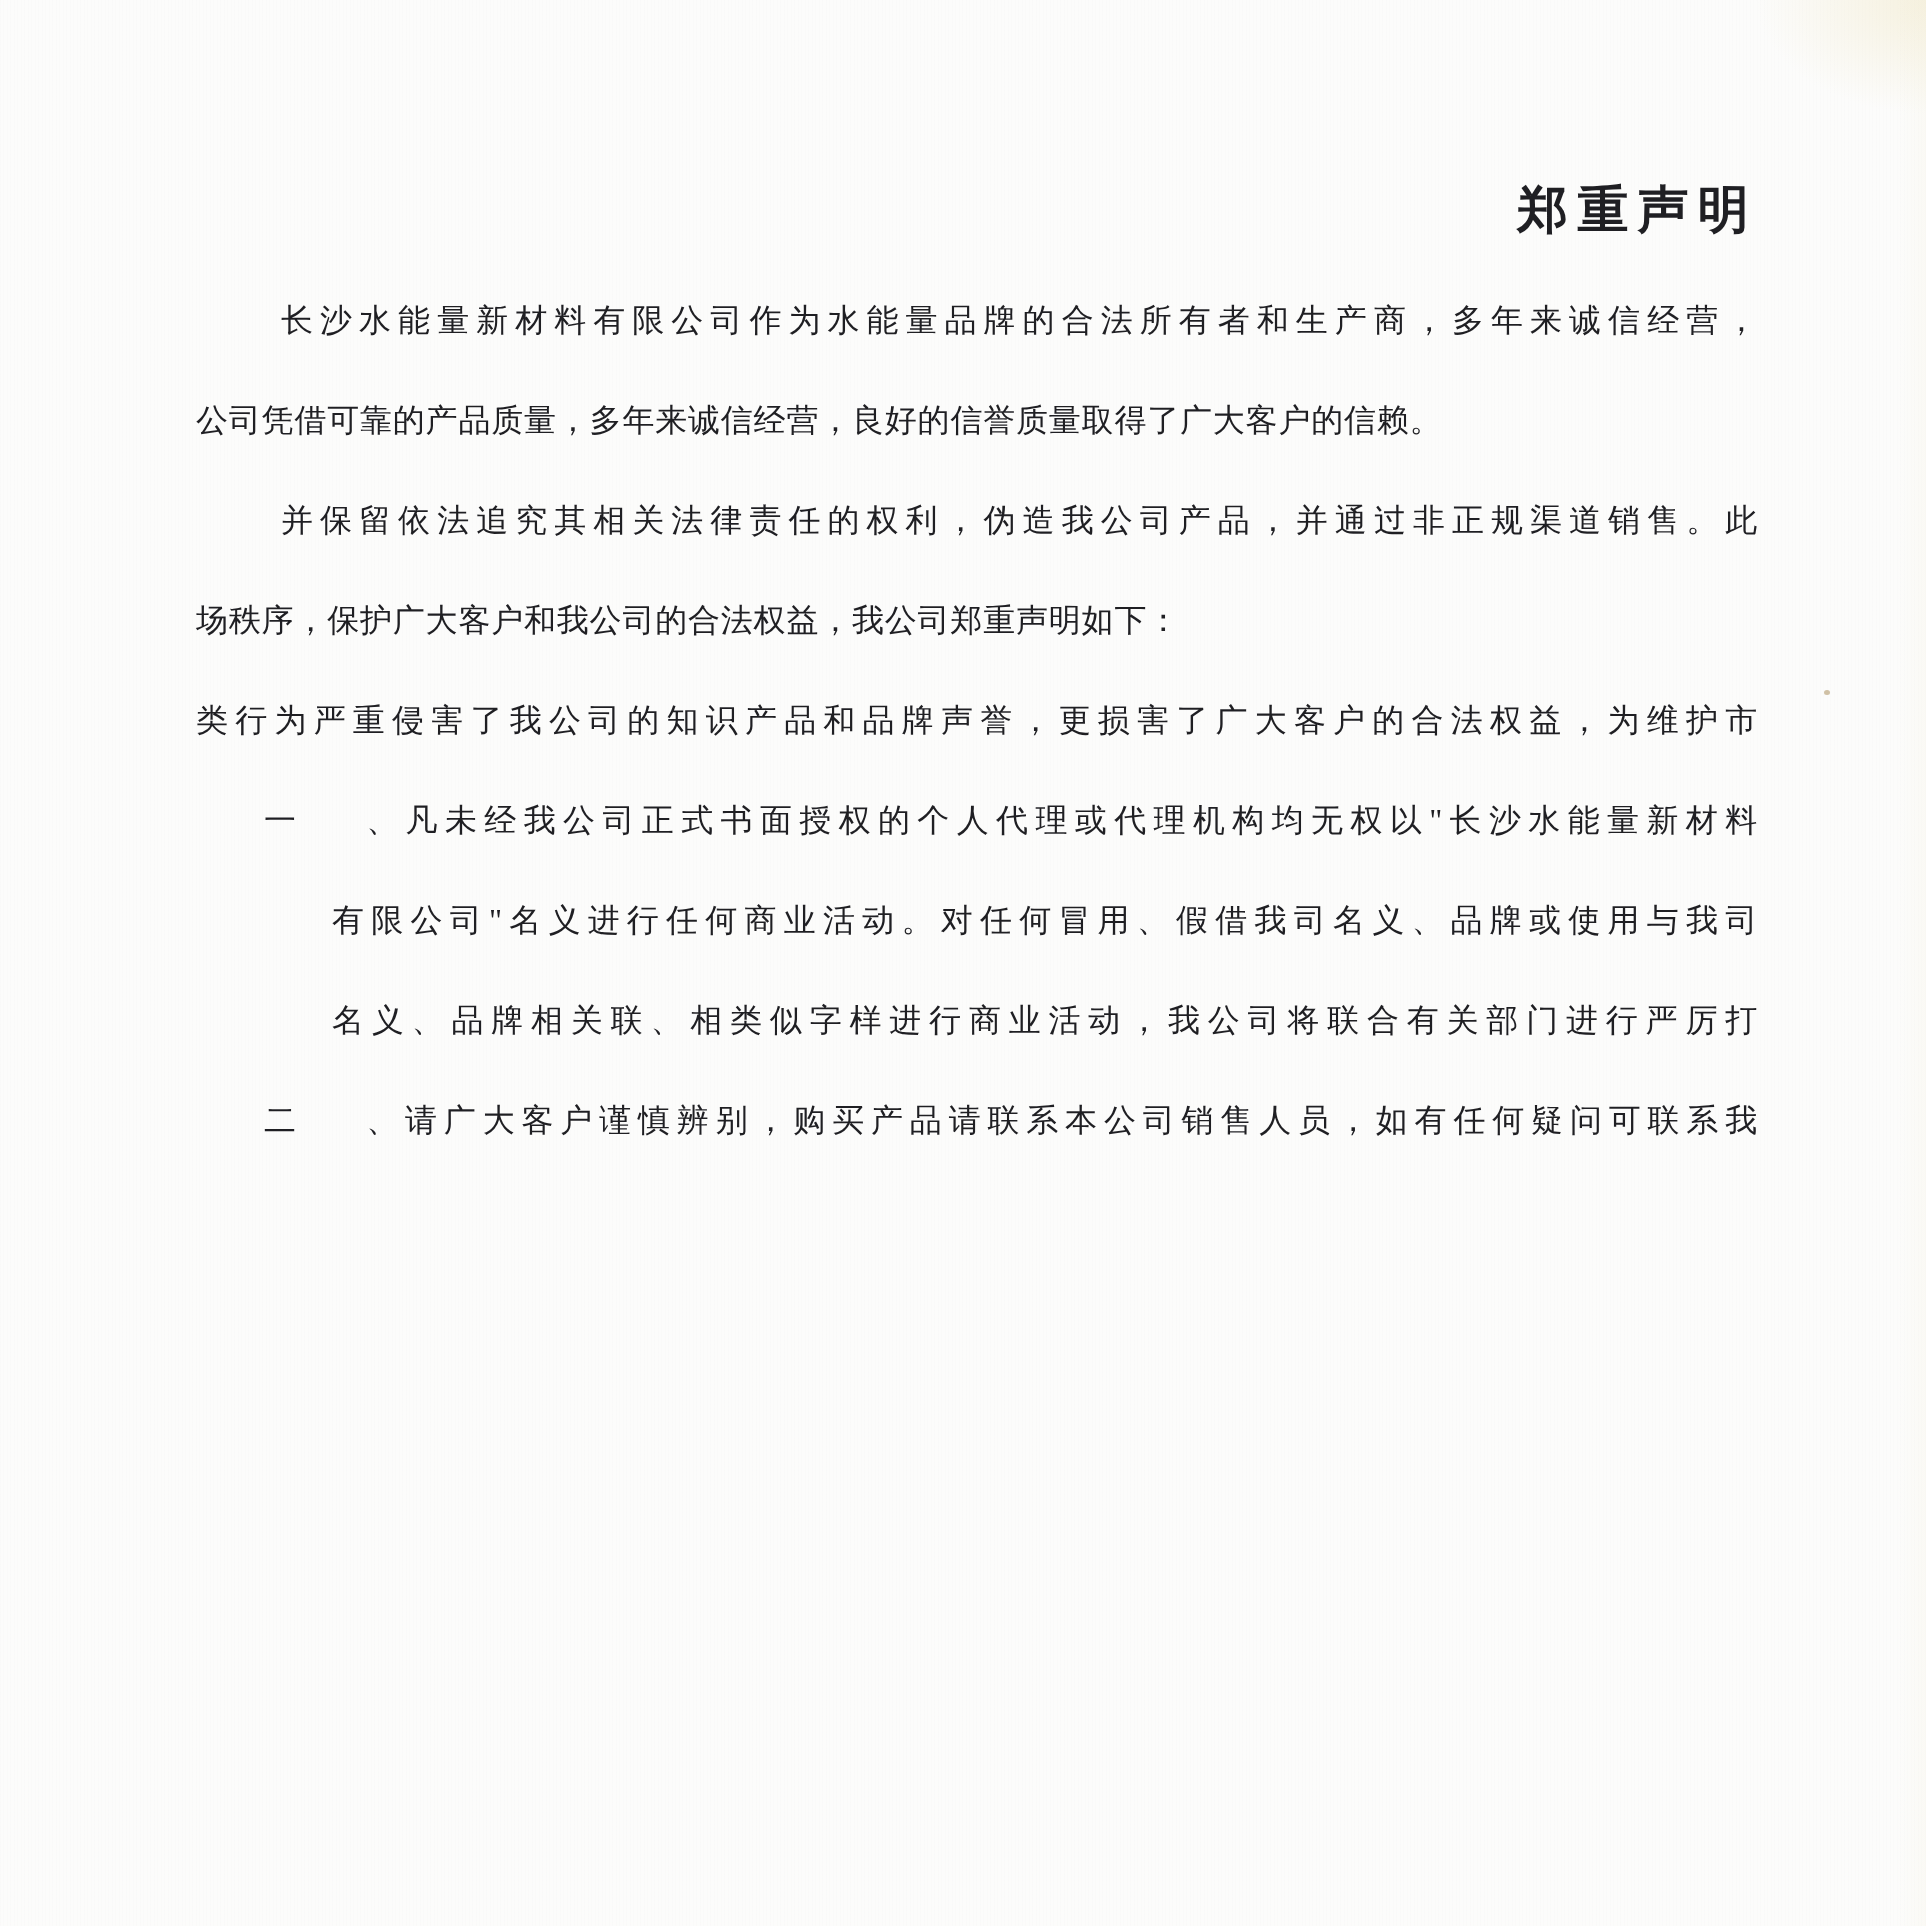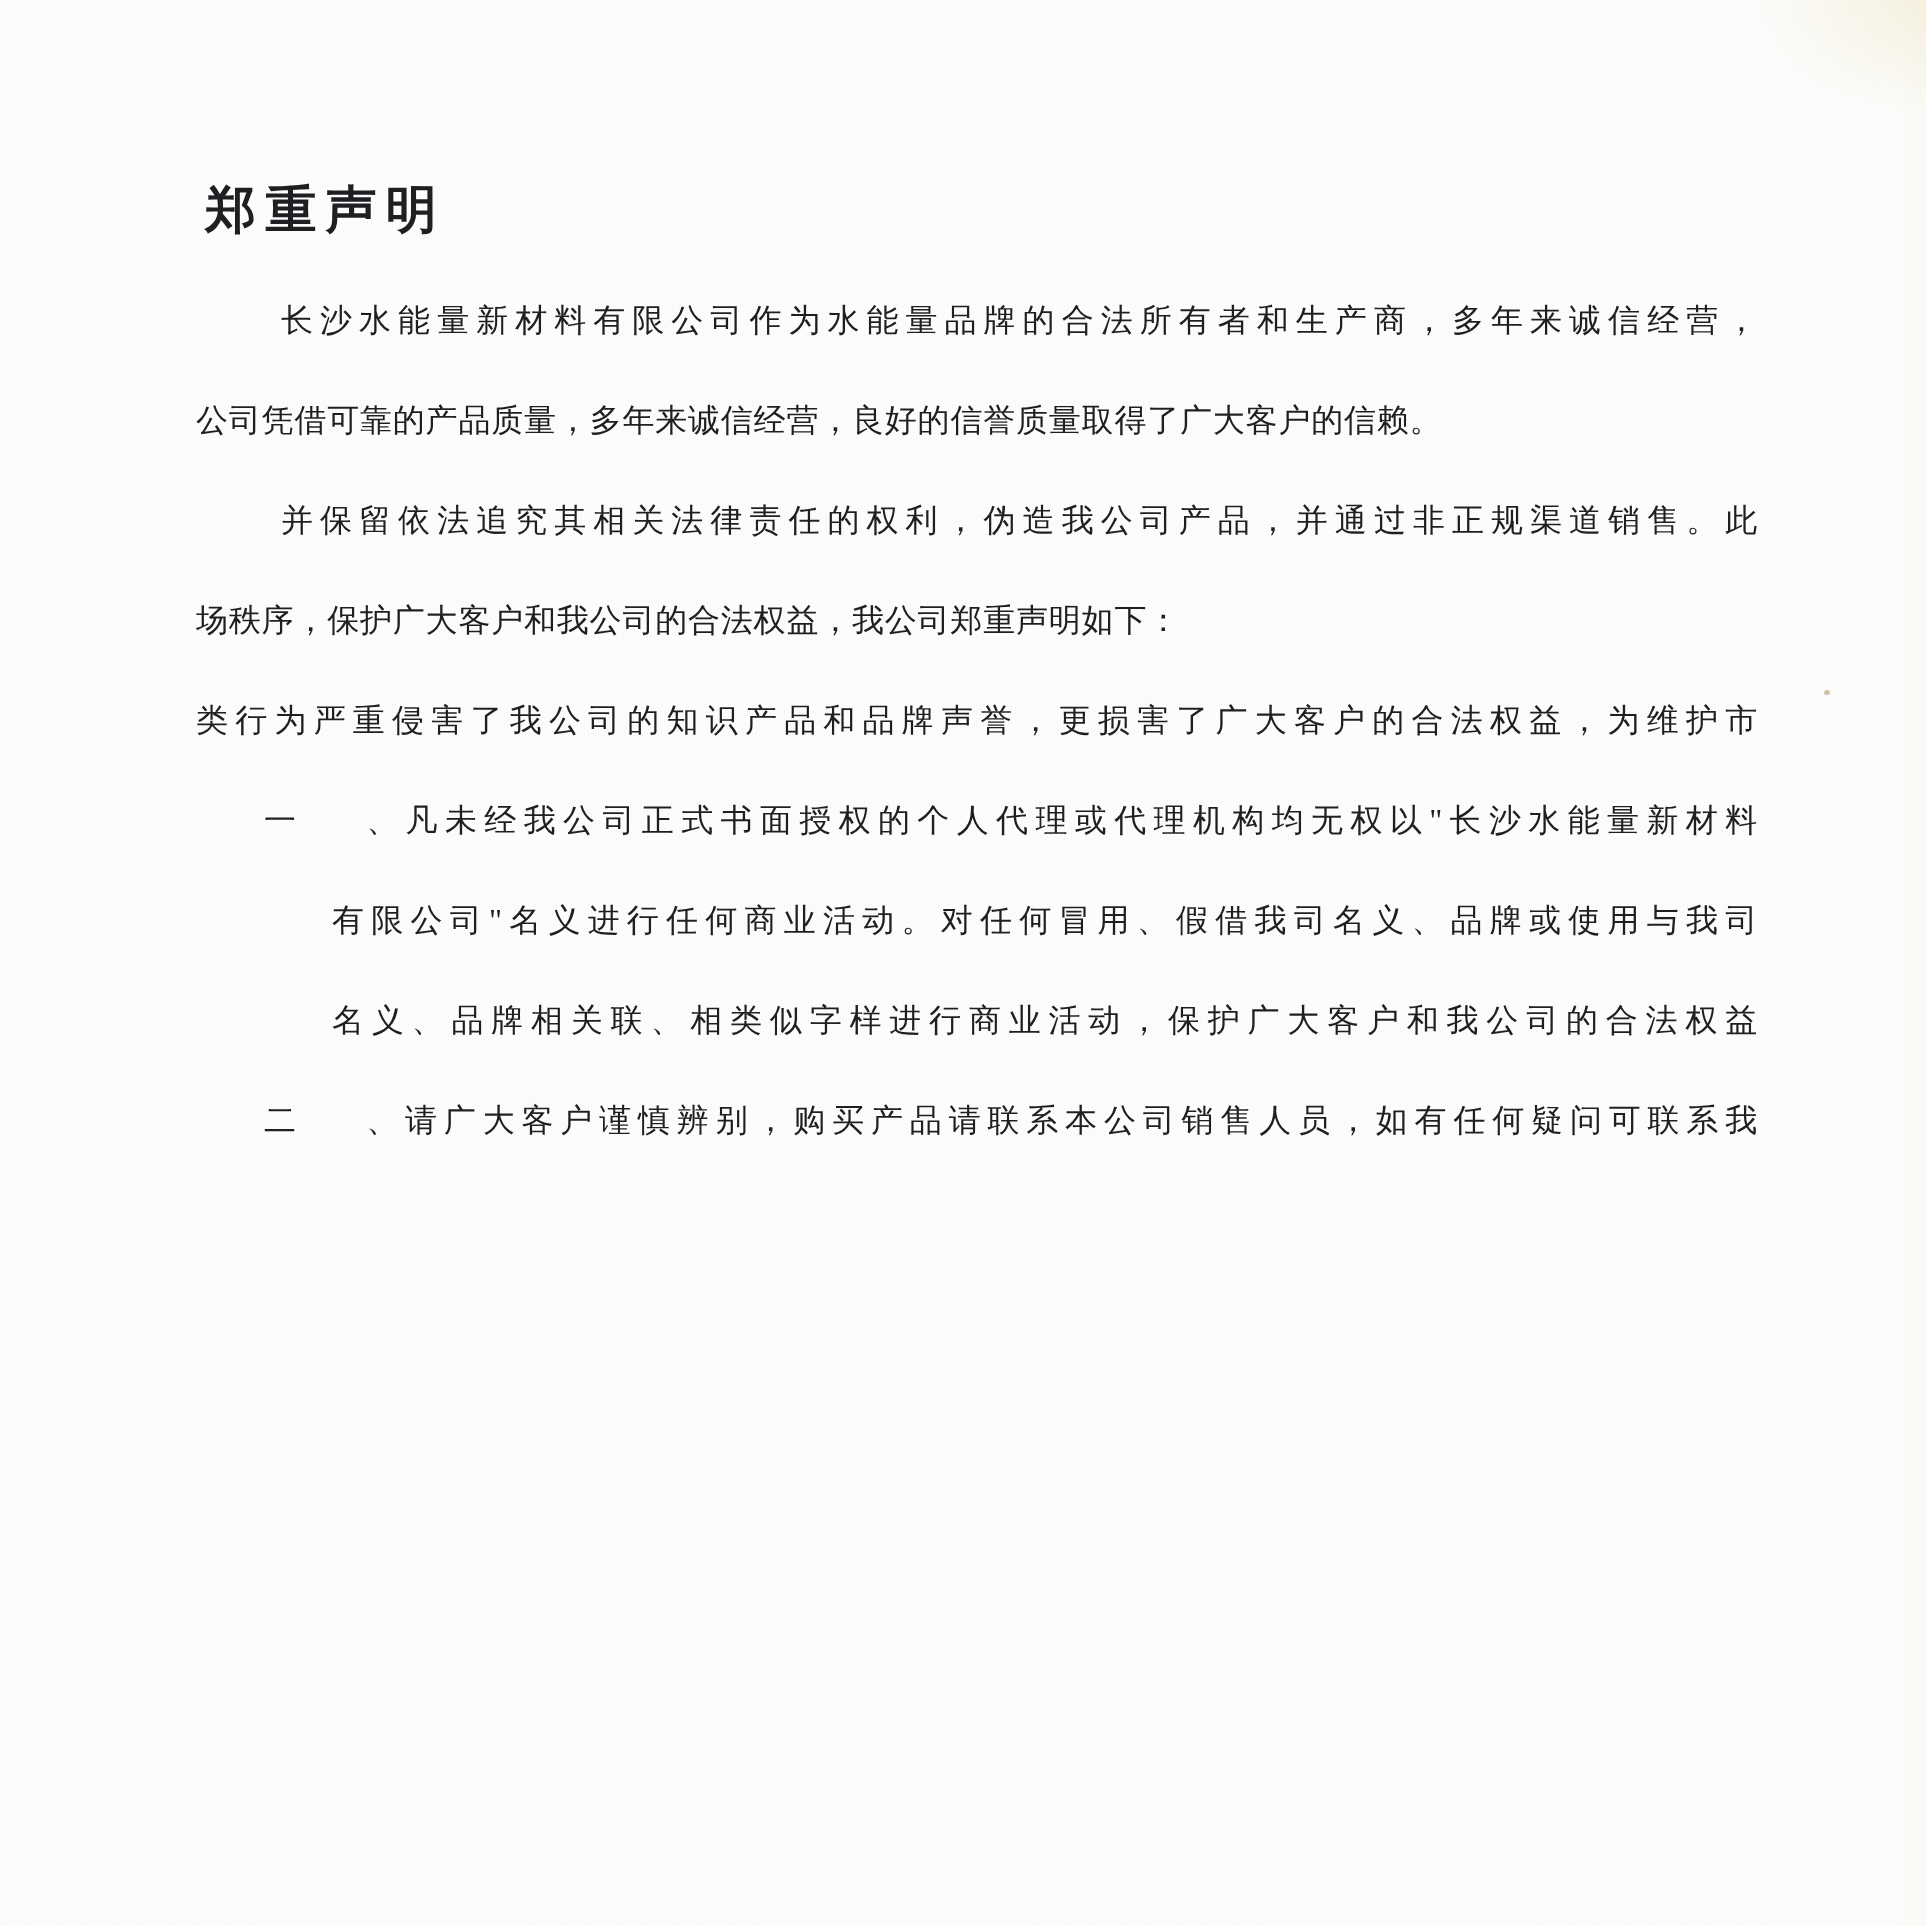--- a/index.html
+++ b/index.html
@@ -48,21 +48,21 @@
     left:0;top:0;
     width:100%;
     padding:0 196px 0 196px;
     box-sizing:border-box;
   }
   .title{
     margin:160px 0 0 0;
     font-size:51px;
     font-weight:700;
     line-height:100px;
-    text-align:left;
+    text-align:right;
     letter-spacing:9.2px;
     text-indent:9.2px;
   }
   .body-lines{margin-top:9.6px;}
   .line{
     font-size:32px;
     line-height:100px;
     letter-spacing:0.8px;
     text-align:justify;
     white-space:nowrap;
@@ -87,19 +87,19 @@
   <div class="doc">
     <h1 class="title">郑重声明</h1>
     <div class="body-lines">
         <div class="line p-first fill"><span>长沙水能量新材料有限公司作为水能量品牌的合法所有者和生产商，多年来诚信经营，</span></div>
         <div class="line p-last"><span>公司凭借可靠的产品质量，多年来诚信经营，良好的信誉质量取得了广大客户的信赖。</span></div>
         <div class="line p-first fill"><span>并保留依法追究其相关法律责任的权利，伪造我公司产品，并通过非正规渠道销售。此</span></div>
         <div class="line p-last"><span>场秩序，保护广大客户和我公司的合法权益，我公司郑重声明如下：</span></div>
         <div class="line p-cont fill"><span>类行为严重侵害了我公司的知识产品和品牌声誉，更损害了广大客户的合法权益，为维护市</span></div>
         <div class="line item-first fill"><span class="marker">一、</span><span>凡未经我公司正式书面授权的个人代理或代理机构均无权以"长沙水能量新材料</span></div>
         <div class="line item-cont fill"><span>有限公司"名义进行任何商业活动。对任何冒用、假借我司名义、品牌或使用与我司</span></div>
-        <div class="line item-cont fill"><span>名义、品牌相关联、相类似字样进行商业活动，保护广大客户和我公司的合法权益</span></div>
+        <div class="line item-cont fill"><span>名义、品牌相关联、相类似字样进行商业活动，我公司将联合有关部门进行严厉打</span></div>
         <div class="line item-first fill"><span class="marker">二、</span><span>请广大客户谨慎辨别，购买产品请联系本公司销售人员，如有任何疑问可联系我</span></div>
       </div>
   </div>
 
 </div>
 
 
 </body></html>

